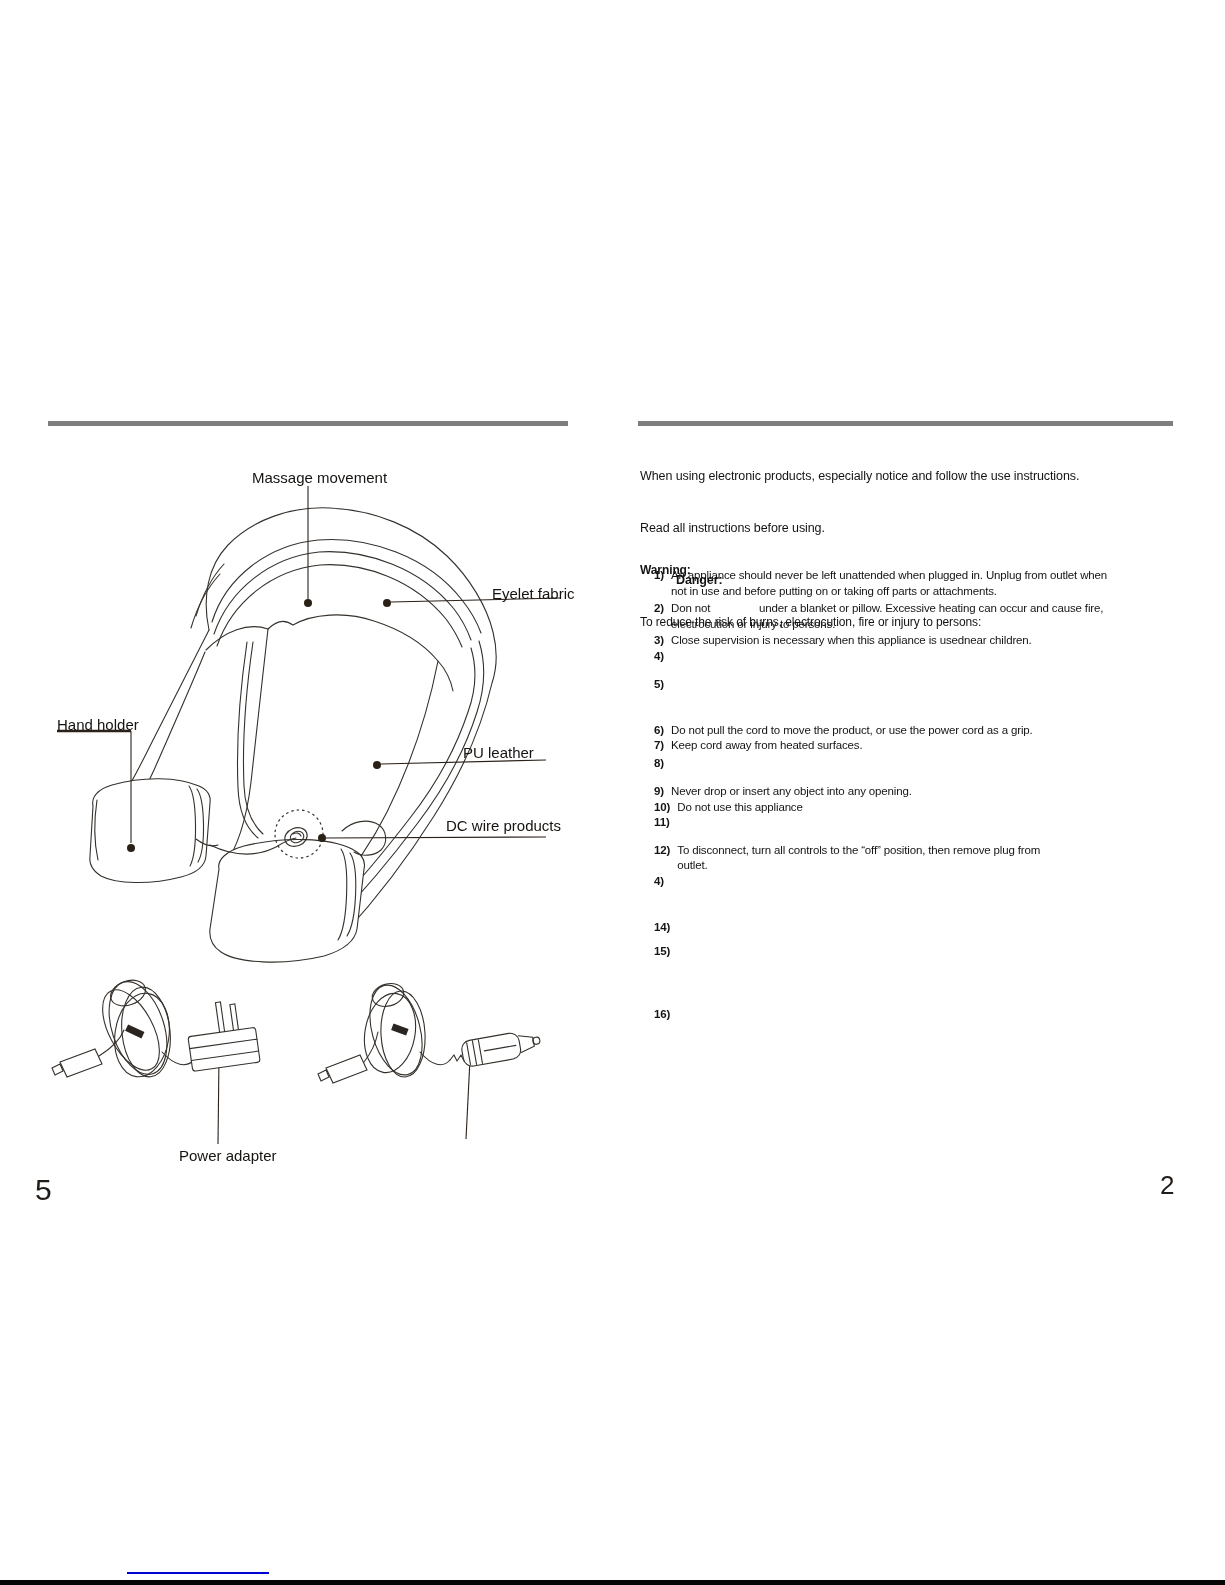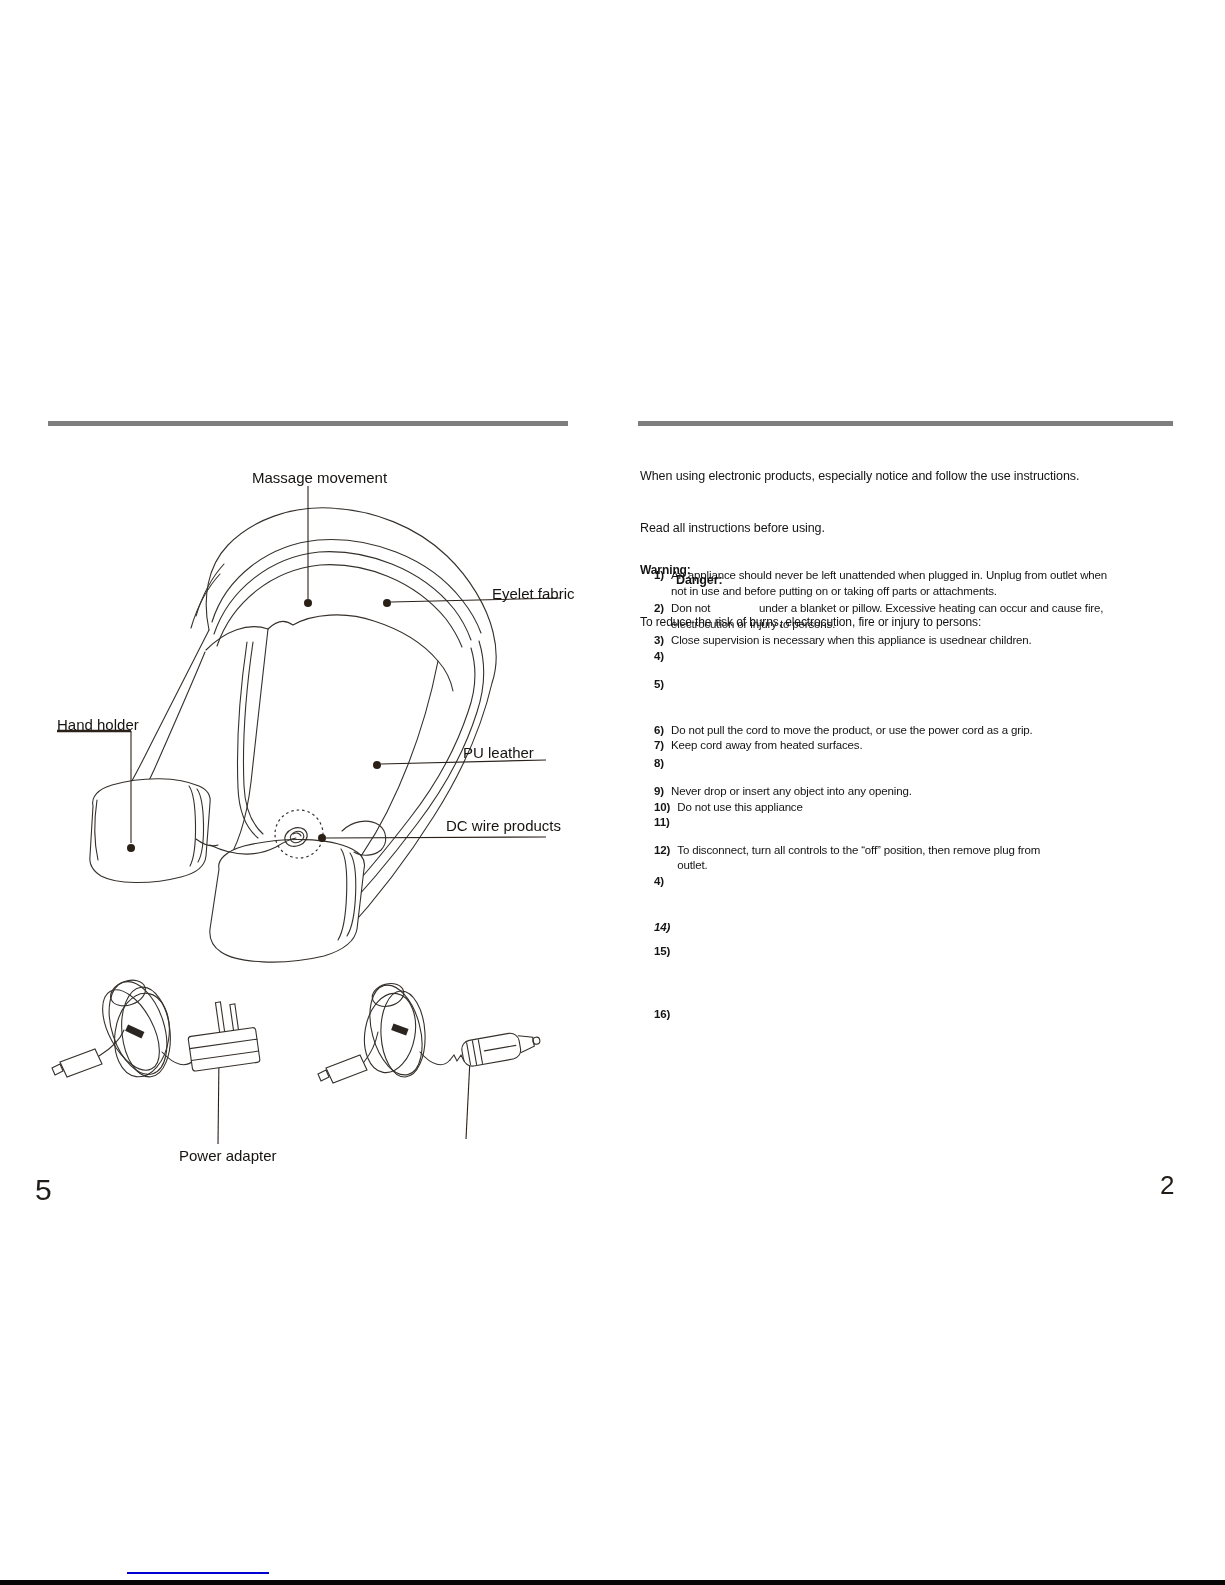--- a/index.html
+++ b/index.html
@@ -212,21 +212,21 @@
     </div>
   <div class="wrow" style="margin-top:12px;">
       <span class="wnum">12)</span>
       <span class="wtext">To disconnect, turn all controls to the “off” position, then remove plug from
 outlet.</span>
     </div>
   <div class="wrow">
       <span class="wnum">4)</span>
       <span class="wtext"></span>
     </div>
-  <div class="wrow" style="margin-top:31px;font-style:italic;">
+  <div class="wrow" style="margin-top:31px;">
       <span class="wnum">14)</span>
       <span class="wtext"></span>
     </div>
   <div class="wrow" style="margin-top:8px;">
       <span class="wnum">15)</span>
       <span class="wtext"></span>
     </div>
   <div class="wrow" style="margin-top:48px;">
       <span class="wnum">16)</span>
       <span class="wtext"></span>

